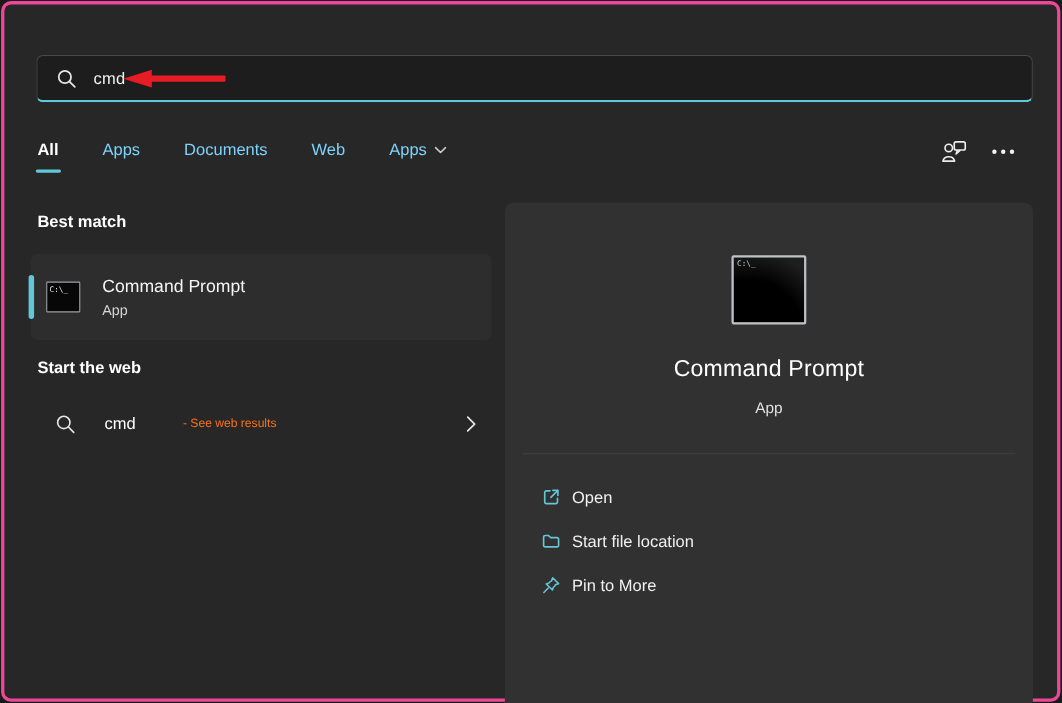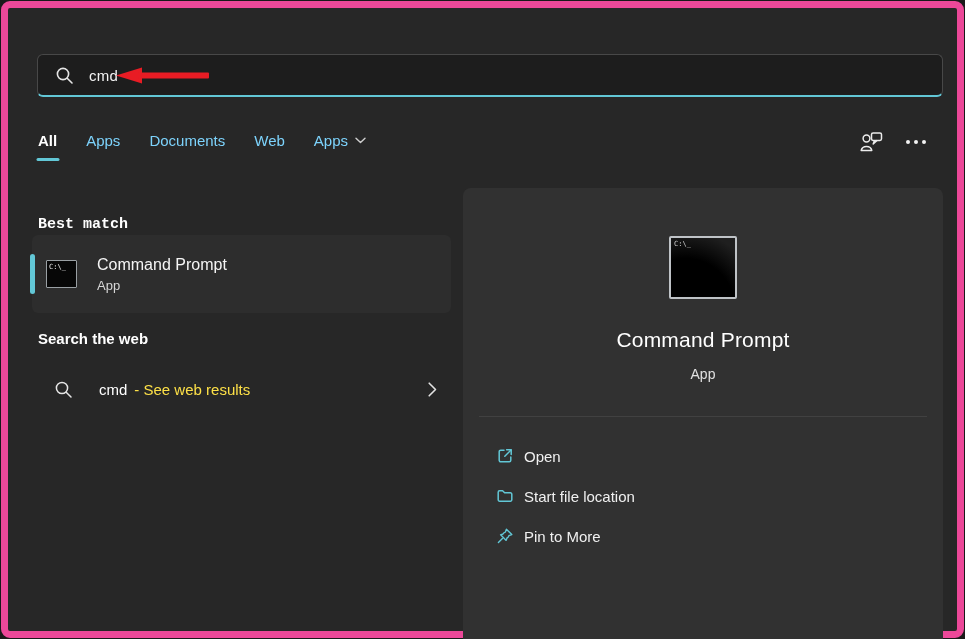--- a/index.html
+++ b/index.html
@@ -2,62 +2,62 @@
 <html><head>
 <meta charset="utf-8">
 <style>
   * { margin: 0; padding: 0; box-sizing: border-box; }
   html, body { width: 965px; height: 639px; background: #1a1a1a; overflow: hidden; }
   body { font-family: "Liberation Sans", sans-serif; color: #f0f0f0; position: relative; }
 
   .window {
     position: absolute; inset: 1px;
     background: #272727;
-    border: 7px solid #ec4899;
+    border: 3px solid #ec4899;
     border-radius: 9px;
   }
 
   
   .search-bar {
     position: absolute; left: 29px; top: 46px; width: 906px; height: 43px;
     background: #1d1d1d;
     border: 1px solid #484848;
     border-bottom: 2px solid #62c7d6;
     border-radius: 6px;
     display: flex; align-items: center;
     padding-left: 17px; gap: 15px;
   }
   .search-text { font-size: 15px; color: #f2f2f2; letter-spacing: .2px; }
   .arrow-annotation { position: absolute; left: 106px; top: 58px; pointer-events: none; }
 
   
   .tabs {
     position: absolute; left: 30px; top: 124px;
-    display: flex; gap: 29px; align-items: flex-end;
+    display: flex; gap: 40px; align-items: flex-end;
   }
   .tab {
     position: relative; font-size: 15px; color: #7dd3fc;
     padding-bottom: 12px; cursor: default;
     display: flex; align-items: center; gap: 7px;
   }
   .tab.active { color: #ffffff; font-weight: 700; }
   .tab.active::after {
     content: ""; position: absolute; left: 50%; transform: translateX(-50%);
     bottom: 0; width: 23px; height: 3px; border-radius: 2px; background: #62c7d6;
   }
 
   .topbar-icons {
     position: absolute; left: 849px; top: 120px;
     display: flex; gap: 17px; align-items: center;
   }
   .topbar-icons .icon-btn { width: 28px; height: 28px; display: flex; align-items: center; justify-content: center; }
 
   
   .section-heading { position: absolute; left: 30px; font-size: 15px; font-weight: 700; color: #ffffff; }
-  .heading-best { top: 208px; font-family: Liberation Mono, monospace; }
+  .heading-best { top: 189px; }
   .heading-web  { top: 322px; }
 
   .result-item {
     position: absolute; left: 24px; top: 227px; width: 419px; height: 78px;
     background: #2d2d2d; border-radius: 6px;
     display: flex; align-items: center; padding-left: 14px; gap: 20px;
   }
   .accent-bar {
     position: absolute; left: -2px; top: 19px; width: 5px; height: 40px;
     border-radius: 3px; background: #62c7d6;
@@ -72,21 +72,21 @@
   .result-title { font-size: 16px; color: #f5f5f5; }
   .result-subtitle { font-size: 13px; color: #d6d6d6; }
 
   .web-row {
     position: absolute; left: 24px; top: 356px; width: 419px; height: 50px;
     display: flex; align-items: center; gap: 0; border-radius: 6px;
     padding: 0 14px 0 22px;
   }
   .web-row .magnifier { margin-right: 26px; }
   .web-query  { font-size: 15px; color: #ffffff; margin-right: 7px; }
-  .web-suffix { font-size: 15px; color: #fde047; }
+  .web-suffix { font-size: 11px; color: #f97316; margin-left: 36px; }
   .web-chevron { margin-left: auto; display: flex; align-items: center; }
 
   
   .panel {
     position: absolute; left: 455px; top: 180px; width: 480px; height: 459px;
     background: #313131; border-radius: 8px 8px 0 0;
   }
   .cmd-icon-large {
     position: absolute; left: 50%; transform: translateX(-50%); top: 48px;
     width: 68px; height: 63px;
@@ -182,21 +182,21 @@
 
   <div class="result-item">
     <span class="accent-bar"></span>
     <span class="cmd-icon-small">C:\_</span>
     <span class="result-text">
       <span class="result-title">Command Prompt</span>
       <span class="result-subtitle">App</span>
     </span>
   </div>
 
-  <div class="section-heading heading-web">Search the web</div>
+  <div class="section-heading heading-web">Start the web</div>
 
   <div class="web-row">
     <span class="magnifier">
       <svg width="19" height="19" viewBox="0 0 19 19" fill="none">
         <circle cx="8" cy="8" r="5.6" stroke="#e6e6e6" stroke-width="1.5"></circle>
         <line x1="12.2" y1="12.2" x2="17" y2="17" stroke="#e6e6e6" stroke-width="1.5" stroke-linecap="round"></line>
       </svg>
     </span>
     <span class="web-query">cmd</span>
     <span class="web-suffix">- See web results</span>

